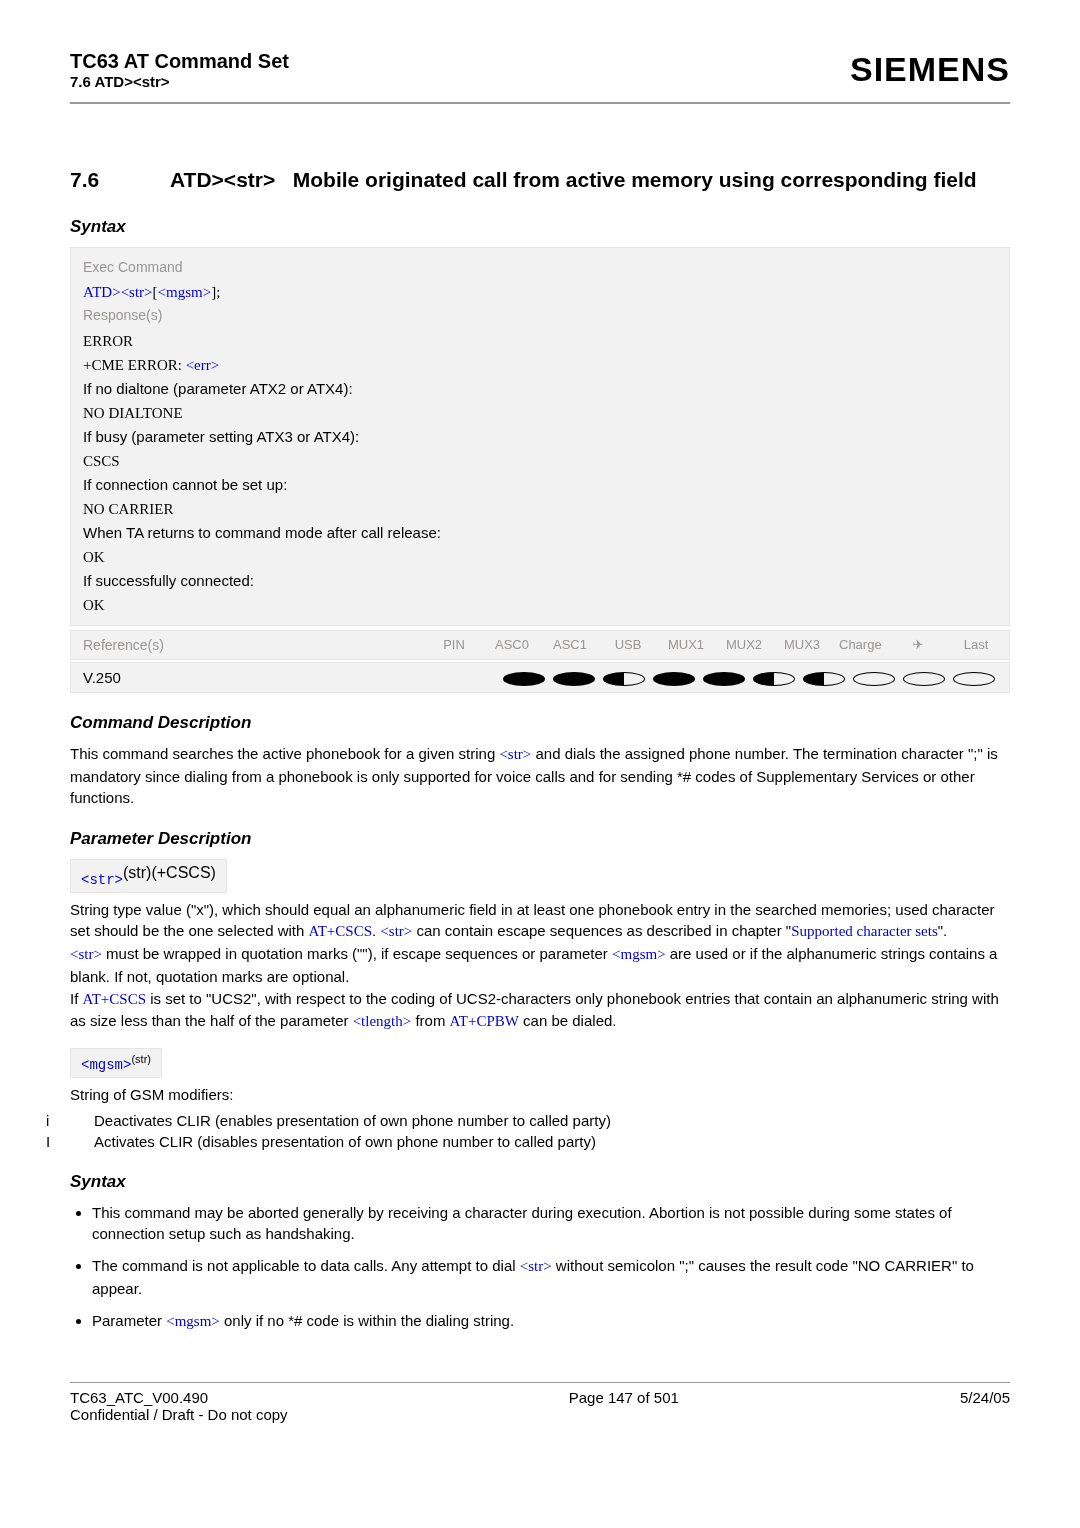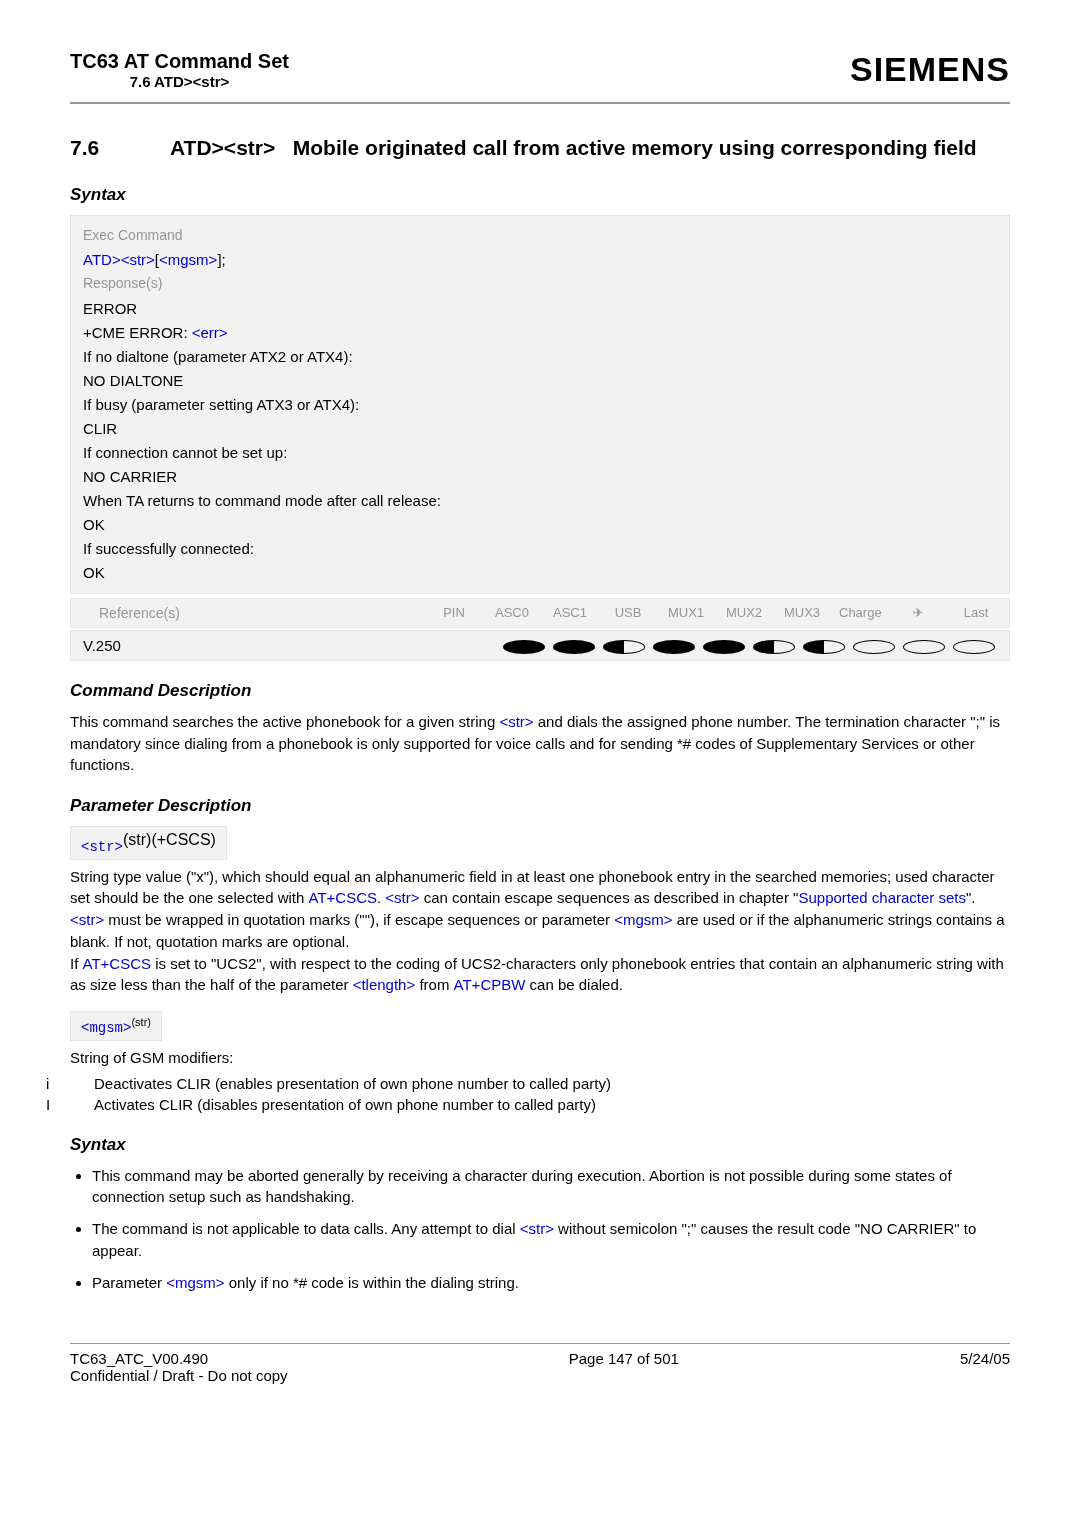--- a/index.html
+++ b/index.html
@@ -13,30 +13,29 @@
   }
   .page {
     padding: 50px 70px 40px 70px;
   }
   .header-row {
     display: flex;
     justify-content: space-between;
     align-items: flex-start;
     border-bottom: 2px solid #999;
     padding-bottom: 12px;
-    margin-bottom: 32px;
+    margin-bottom: 64px;
   }
   .header-left {
     font-size: 20px;
     font-weight: bold;
   }
   .header-sub {
     font-size: 15px;
     font-weight: bold;
-    text-align: center;
   }
   .siemens {
     font-size: 34px;
     font-weight: 900;
     letter-spacing: 1px;
     font-family: Arial, sans-serif;
   }
   h2.section {
     font-size: 21px;
     font-weight: bold;
@@ -62,33 +61,33 @@
     padding: 8px 12px;
     font-size: 15px;
     margin-bottom: 4px;
     line-height: 1.6;
   }
   .cmd-label {
     color: #999694;
     font-size: 14px;
     margin-bottom: 2px;
   }
-  .mono { font-family: Liberation Sans, sans-serif; }
+  .mono { font-family: Liberation Serif, serif; }
   .blue { color: #0000cc; }
   .ref-row {
     background: #f2f2f2;
     border: 1px solid #e5e5e5;
     display: flex;
     align-items: center;
     padding: 6px 12px;
     font-size: 14px;
     color: #999694;
     margin-bottom: 2px;
   }
-  .ref-row .lbl { width: 420px; margin-left: 16px; }
+  .ref-row .lbl { width: 420px; }
   .ref-cols { display: flex; gap: 16px; align-items: center; font-size: 13px;}
   .ref-cols span { width: 42px; text-align: center; }
   .val-row {
     background: #f2f2f2;
     border: 1px solid #e5e5e5;
     display: flex;
     align-items: flex-end;
     padding: 6px 12px;
     font-size: 15px;
     margin-bottom: 20px;
@@ -160,21 +159,21 @@
     <div class="mono">
       <span class="blue">ATD&gt;</span><span class="blue">&lt;str&gt;</span><span>[</span><span class="blue">&lt;mgsm&gt;</span><span>];</span>
     </div>
     <div class="cmd-label">Response(s)</div>
     <div>
       <div class="mono">ERROR</div>
       <div class="mono"><span>+CME ERROR: </span><span class="blue">&lt;err&gt;</span></div>
       <div>If no dialtone (parameter ATX2 or ATX4):</div>
       <div class="mono">NO DIALTONE</div>
       <div>If busy (parameter setting ATX3 or ATX4):</div>
-      <div class="mono">CLIR</div>
+      <div class="mono">CSCS</div>
       <div>If connection cannot be set up:</div>
       <div class="mono">NO CARRIER</div>
       <div>When TA returns to command mode after call release:</div>
       <div class="mono">OK</div>
       <div>If successfully connected:</div>
       <div class="mono">OK</div>
     </div>
   </div>
 
   <div class="ref-row">

